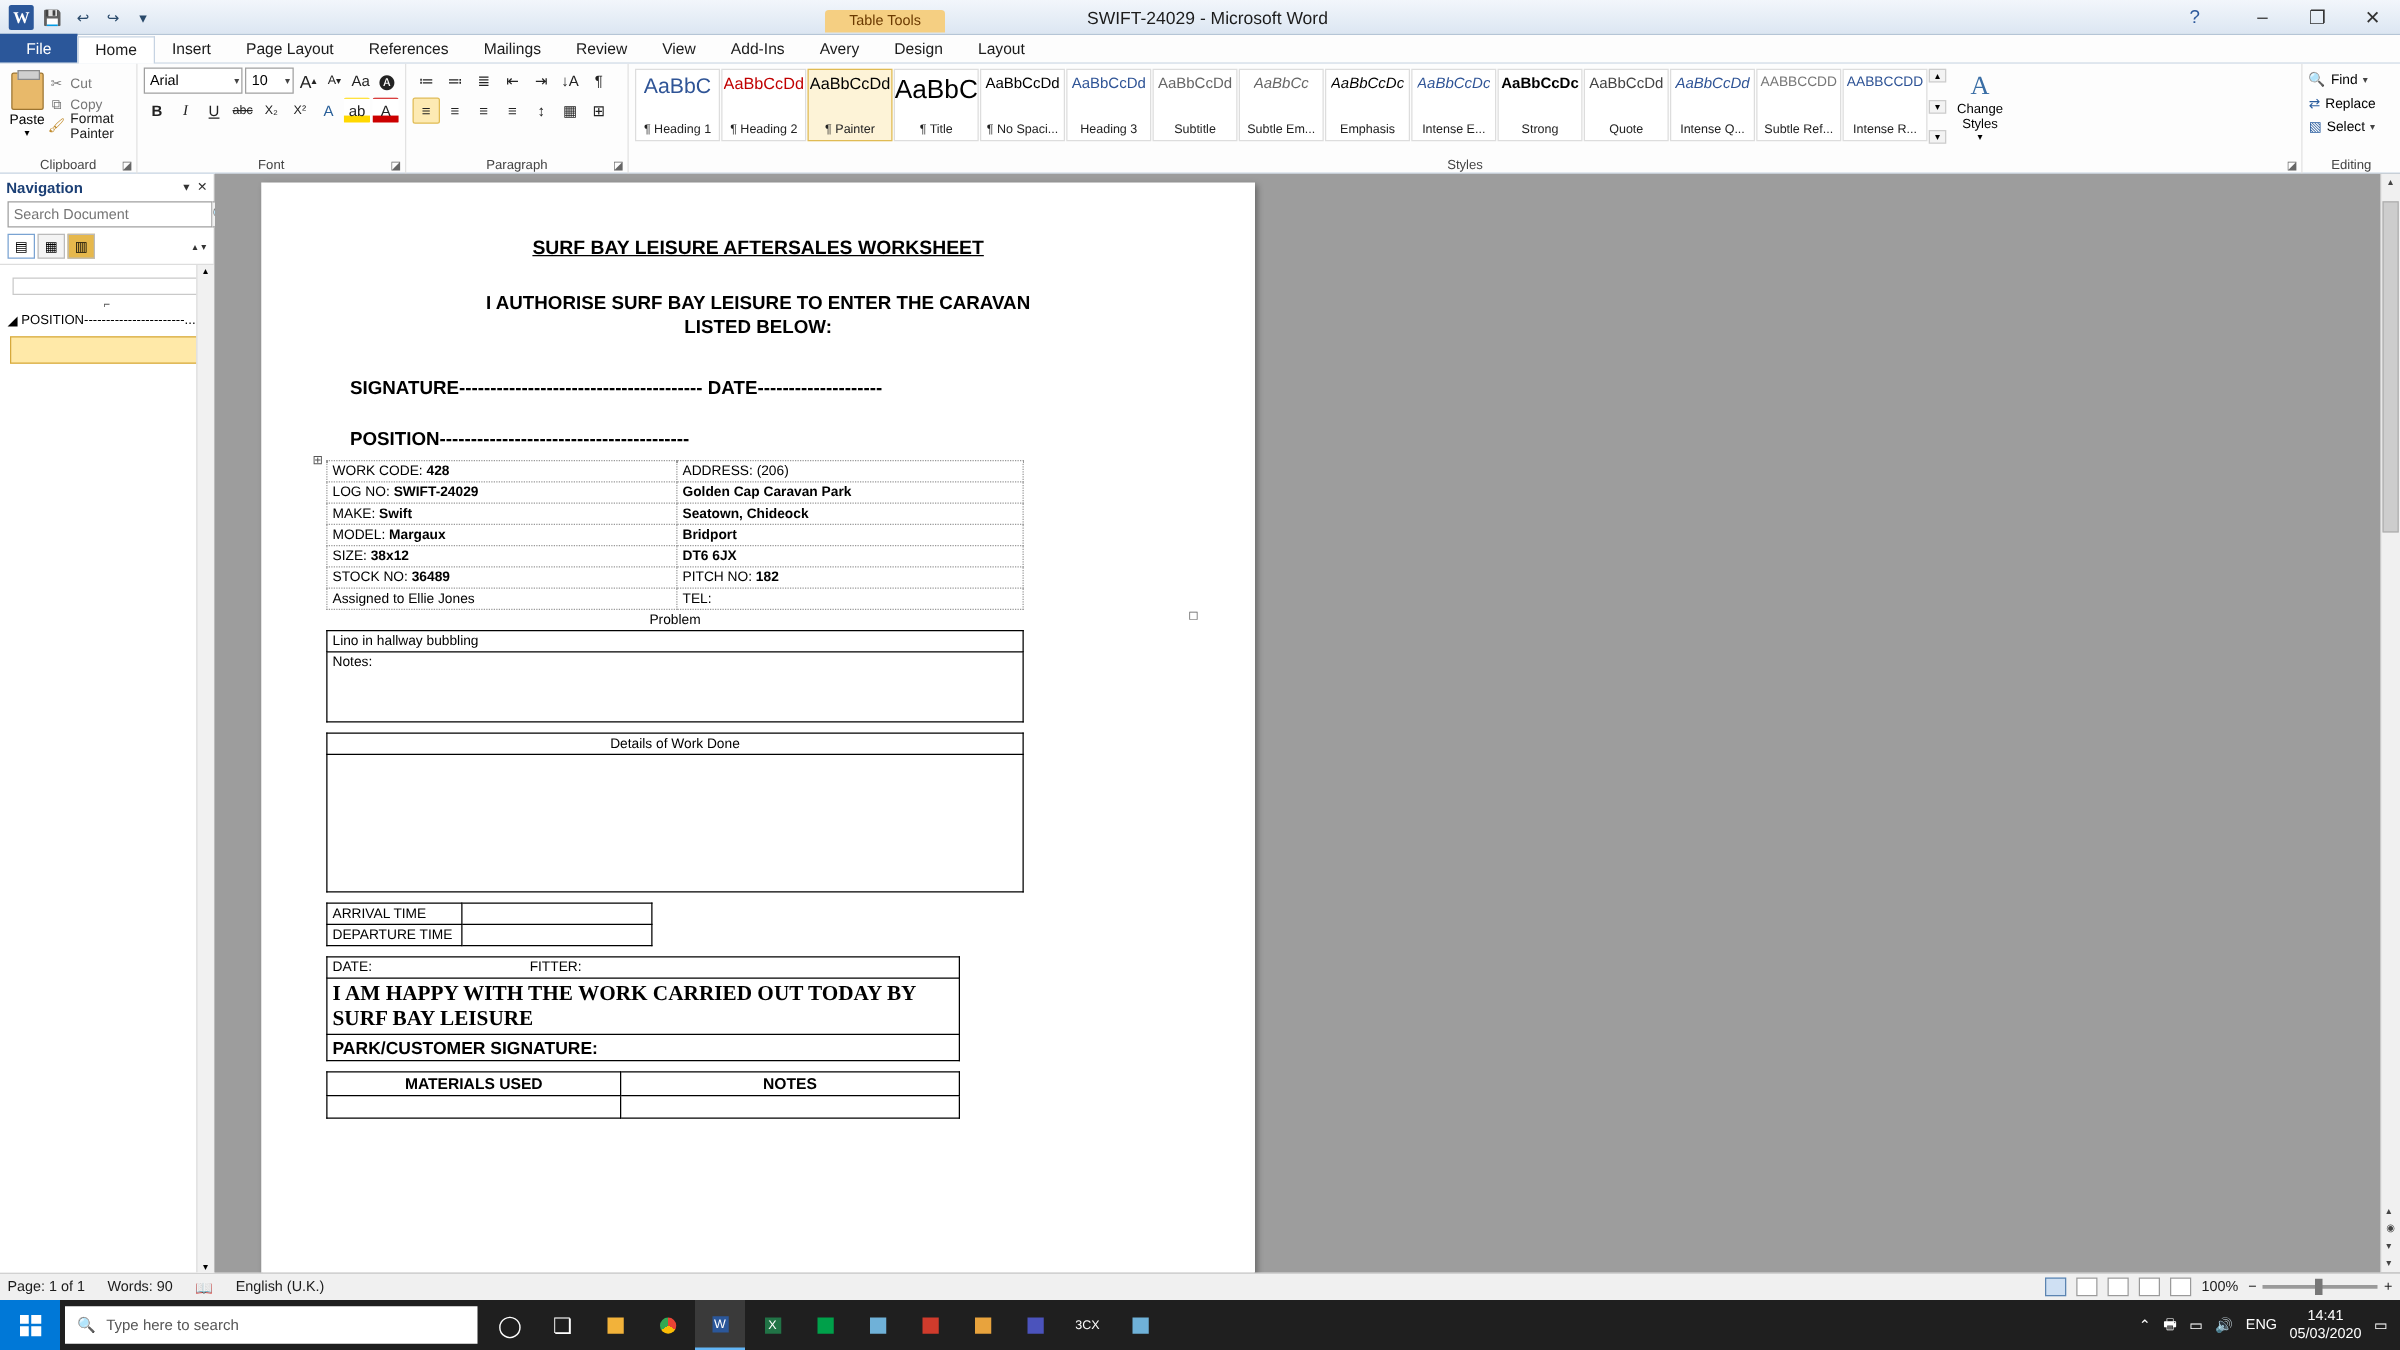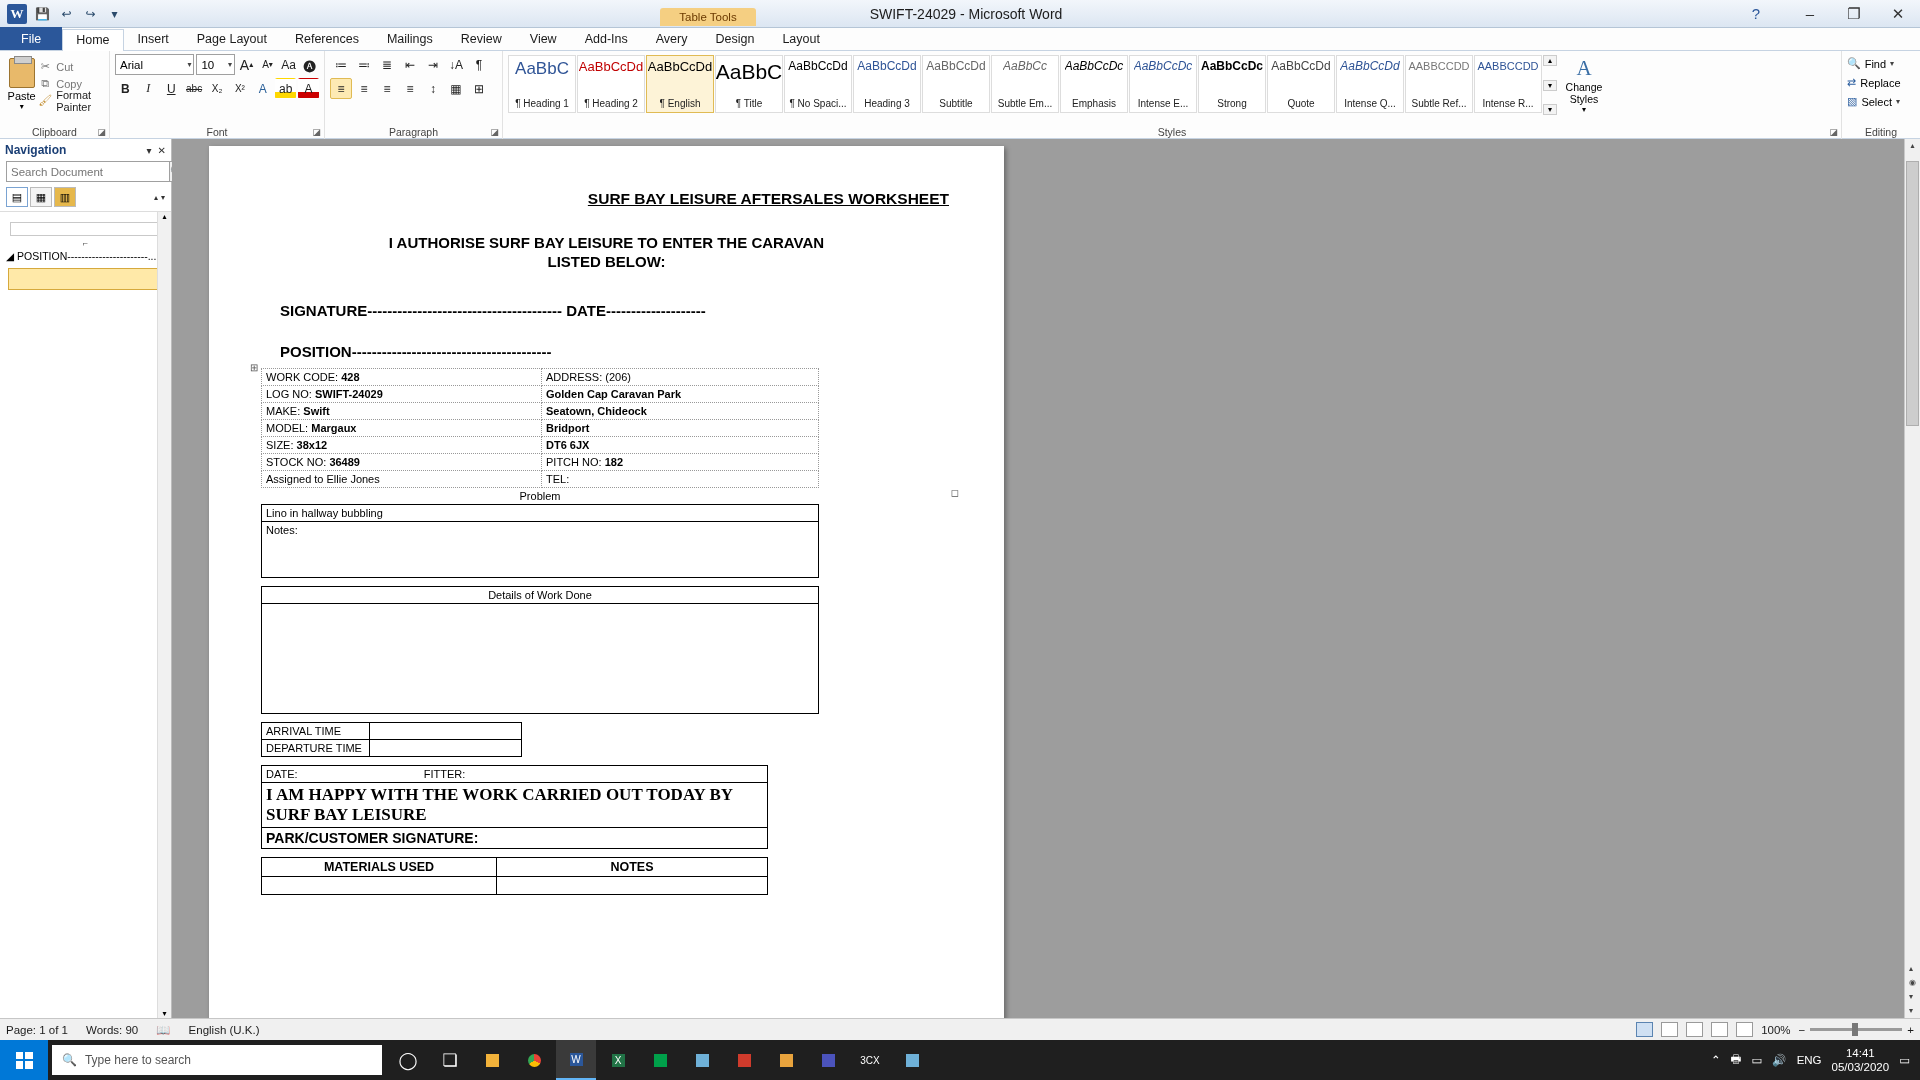--- a/index.html
+++ b/index.html
@@ -180,21 +180,21 @@
   .docscroll {
     position:absolute; right:0; top:0; bottom:0; width:16px; background:#f0f0f0;
     border-left:1px solid #c9c9c9; display:flex; flex-direction:column; align-items:center;
     justify-content:space-between; font-size:8px; color:#444;
   }
   .docscroll .thumb { position:absolute; top:22px; height:265px; width:13px; background:#cdcdcd; border:1px solid #aeaeae; }
   .docscroll .bt { padding-top:2px; }
   .docscroll .bottomgrp { display:flex; flex-direction:column; gap:5px; padding-bottom:3px; }
 
   h1.doctitle {
-    text-align:right; font-size:15.5px; font-weight:bold; text-decoration:underline;
+    text-align:center; font-size:15.5px; font-weight:bold; text-decoration:underline;
     margin:14px 0 0 0; font-family:"Liberation Sans", sans-serif;
   }
   .authorise {
     text-align:center; font-size:15px; font-weight:bold; margin:26px 0 0 0; line-height:1.25;
   }
   .sigline { font-size:15px; font-weight:bold; margin:30px 0 0 16px; }
   .posline { font-size:15px; font-weight:bold; margin:24px 0 8px 16px; }
 
   table.info { width:558px; border-collapse:collapse; margin-left:-3px; font-size:11px; }
   table.info td { border:1px dotted #999; padding:1px 4px; height:17px; vertical-align:middle; }
@@ -367,21 +367,21 @@
         <div class="stylecell">
           <div class="stylepreview" style="color:#2f5496;font-size:17px;">AaBbC</div>
           <div class="stylename">¶ <span>Heading 1</span></div>
         </div>
         <div class="stylecell">
           <div class="stylepreview" style="color:#c00000;font-size:13px;">AaBbCcDd</div>
           <div class="stylename">¶ <span>Heading 2</span></div>
         </div>
         <div class="stylecell sel">
           <div class="stylepreview" style="font-size:13px;">AaBbCcDd</div>
-          <div class="stylename">¶ <span>English</span></div>
+          <div class="stylename">¶ <span>Painter</span></div>
         </div>
         <div class="stylecell">
           <div class="stylepreview" style="font-size:21px;">AaBbC</div>
           <div class="stylename">¶ <span>Title</span></div>
         </div>
         <div class="stylecell">
           <div class="stylepreview" style="font-size:12px;">AaBbCcDd</div>
           <div class="stylename">¶ <span>No Spaci...</span></div>
         </div>
         <div class="stylecell">

